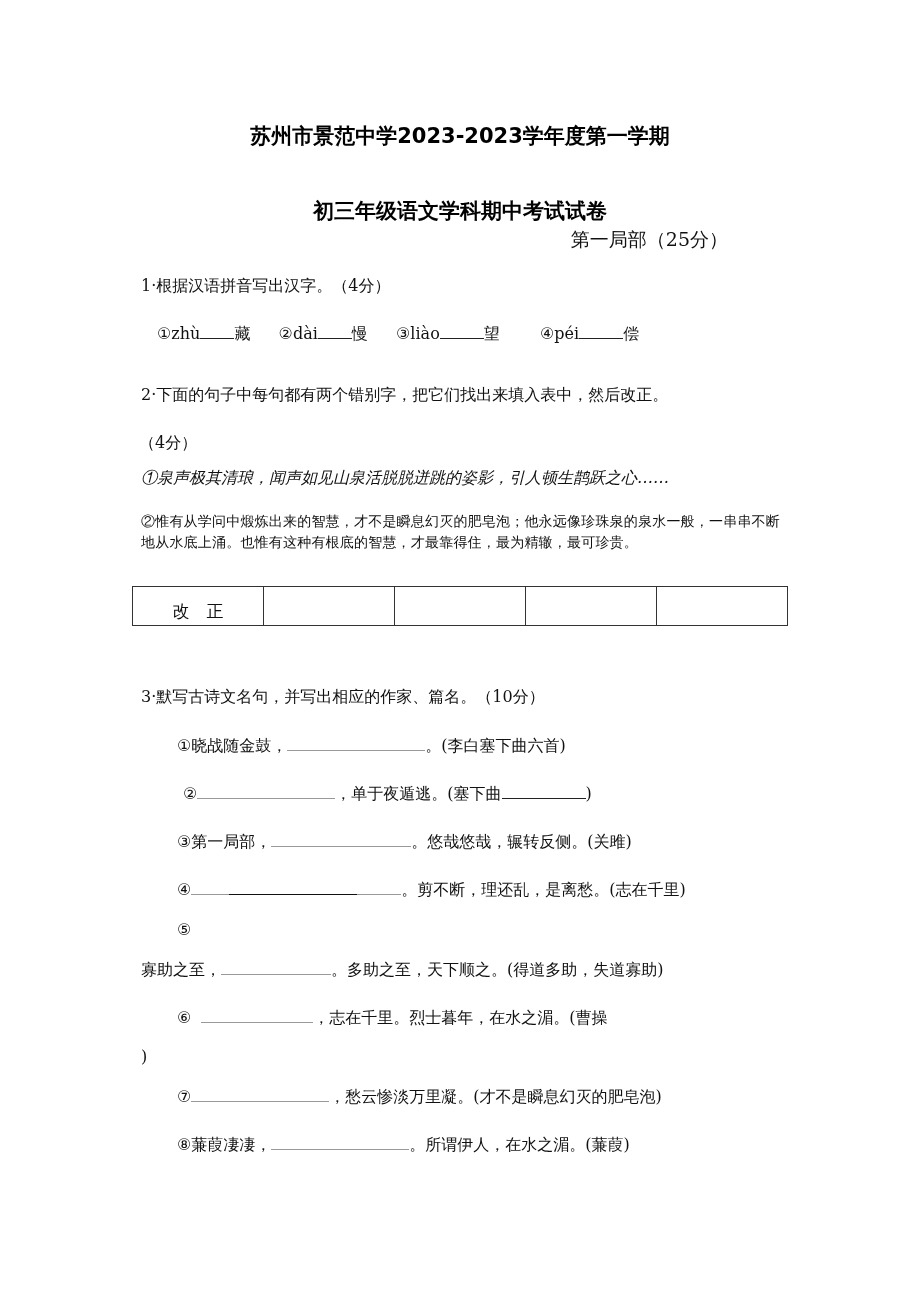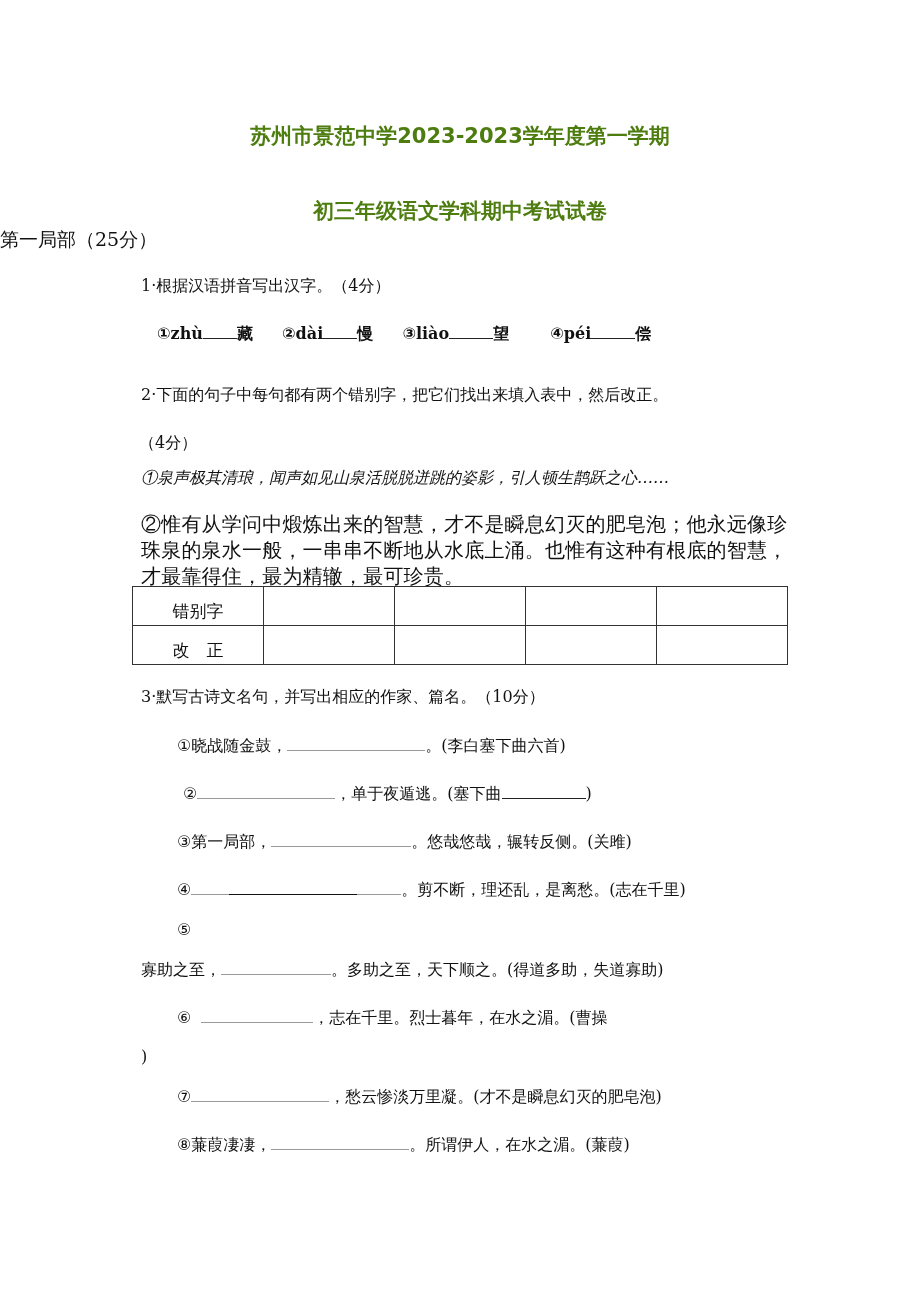--- a/index.html
+++ b/index.html
@@ -10,47 +10,47 @@
     body {
       width: 920px;
       height: 1302px;
       position: relative;
       overflow: hidden;
       font-family: "DejaVu Serif", "Liberation Serif", serif;
       color: #111111;
     }
     .abs { position: absolute; white-space: nowrap; }
     .title {
-      color: #4d7c0f;
+      color: #000000;
       font-family: "DejaVu Sans", "Liberation Sans", sans-serif;
       font-size: 21px;
       font-weight: bold;
       left: 0; width: 920px; text-align: center;
     }
     .section-title {
       font-size: 19px;
-      left: 0; width: 728px; text-align: left;
+      left: 0; width: 728px; text-align: right;
     }
     .line {
       font-size: 16px;
       line-height: 22px;
     }
     .blank {
       display: inline-block;
       border-bottom: 1px solid #222;
       height: 15px;
       vertical-align: baseline;
     }
     .blank.light { border-bottom-color: #999; }
     .para {
       position: absolute;
       left: 141px;
       width: 650px;
-      font-size: 20px;
-      line-height: 26px;
+      font-size: 14px;
+      line-height: 21px;
       white-space: normal;
       letter-spacing: 0.2px;
     }
     table.answer {
       position: absolute;
       left: 132px;
       top: 586px;
       width: 656px;
       border-collapse: collapse;
       font-size: 17px;
@@ -68,44 +68,37 @@
   </style>
 </head>
 <body>
 
 <div class="abs title" style="top:122px;">苏州市景范中学2023-2023学年度第一学期</div>
 <div class="abs title" style="top:163px;margin-top:34px;">初三年级语文学科期中考试试卷</div>
 
 <div class="abs section-title" style="top:227px;">第一局部（25分）</div>
 
 <div class="abs line" style="left:141px; top:275px;">1·根据汉语拼音写出汉字。（4分）</div>
-<div class="abs line" style="left:157px; top:323px;font-weight:bold;">
+<div class="abs line" style="left:157px; top:323px;">
   <span><span class="circ">①</span><span>zhù</span><span class="blank" style="width:34px;"></span><span>藏</span></span>
   <span style="display:inline-block;width:18px;"></span>
   <span><span class="circ">②</span><span>dài</span><span class="blank" style="width:34px;"></span><span>慢</span></span>
   <span style="display:inline-block;width:18px;"></span>
   <span><span class="circ">③</span><span>liào</span><span class="blank" style="width:44px;"></span><span>望</span></span>
   <span style="display:inline-block;width:30px;"></span>
   <span><span class="circ">④</span><span>péi</span><span class="blank" style="width:44px;"></span><span>偿</span></span>
 </div>
 
 <div class="abs line" style="left:141px; top:384px;">2·下面的句子中每句都有两个错别字，把它们找出来填入表中，然后改正。</div>
 <div class="abs line" style="left:139px; top:432px;">（4分）</div>
 <div class="abs line" style="left:141px; top:467px;font-style:italic;">①泉声极其清琅，闻声如见山泉活脱脱迸跳的姿影，引人顿生鹊跃之心……</div>
 <div class="para" style="top:511px;">②惟有从学问中煅炼出来的智慧，才不是瞬息幻灭的肥皂泡；他永远像珍珠泉的泉水一般，一串串不断地从水底上涌。也惟有这种有根底的智慧，才最靠得住，最为精辙，最可珍贵。</div>
 
 <table class="answer">
   <tbody>
-      <tr>
-    <td>错别字</td>
-    <td></td>
-    <td></td>
-    <td></td>
-    <td></td>
-  </tr>
   <tr>
     <td>改　正</td>
     <td></td>
     <td></td>
     <td></td>
     <td></td>
   </tr>
 </tbody>
   </table>
 

